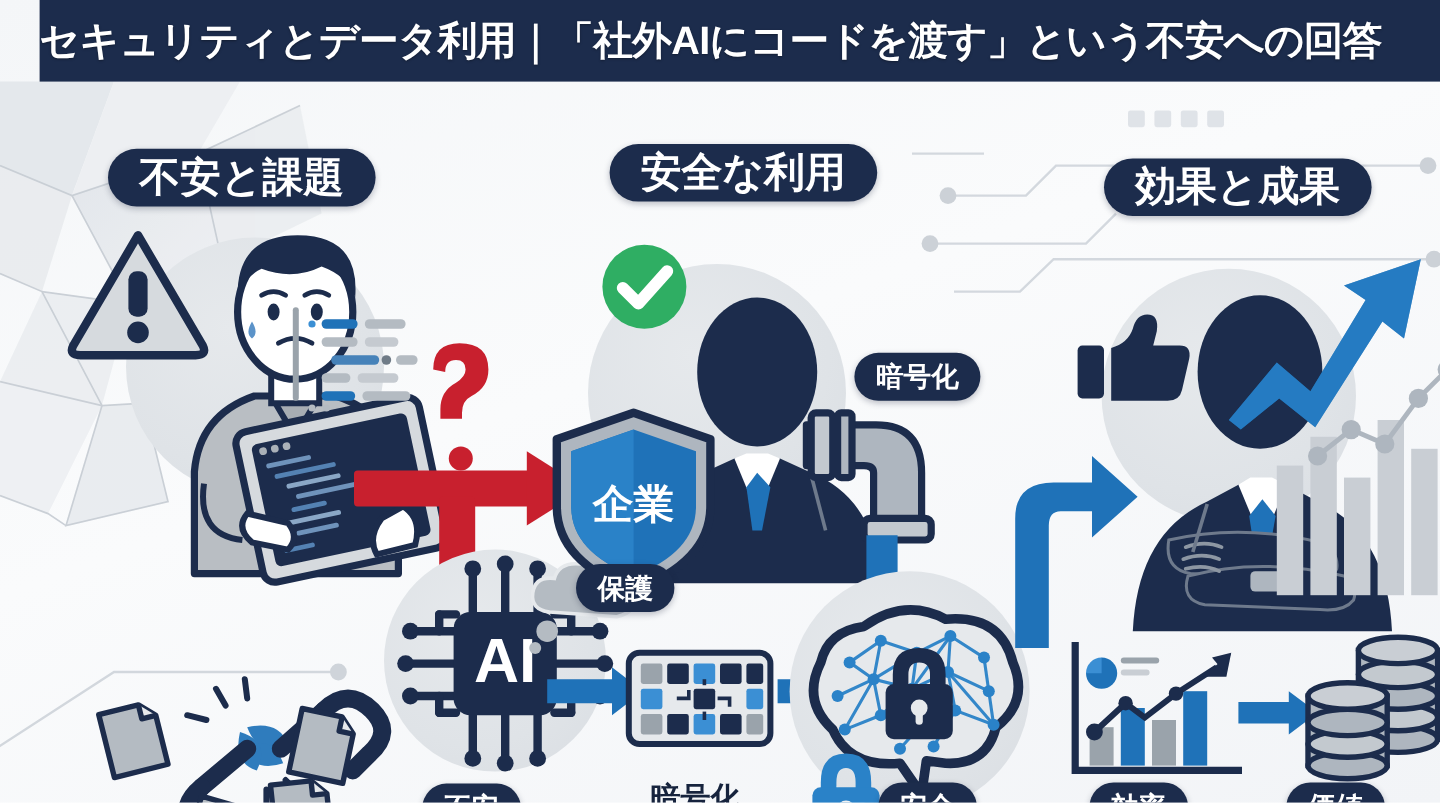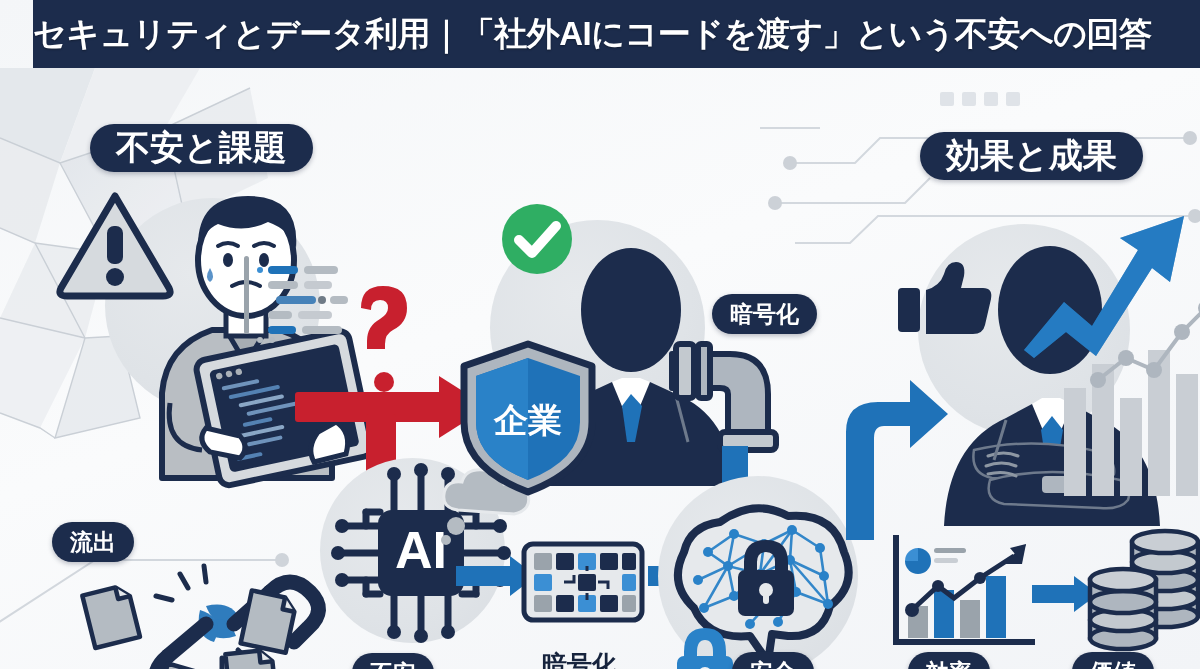--- a/index.html
+++ b/index.html
@@ -153,20 +153,21 @@
       </g>
       <g fill="#dfe3e8">
         <rect x="940" y="24" width="14" height="14" rx="2"></rect>
         <rect x="962" y="24" width="14" height="14" rx="2"></rect>
         <rect x="984" y="24" width="14" height="14" rx="2"></rect>
         <rect x="1006" y="24" width="14" height="14" rx="2"></rect>
       </g>
     </svg>
 
     <div class="pill section" style="left:90px; top:56px;">不安と課題</div>
+    <div class="pill section" style="left:508px; top:52px;">安全な利用</div>
     <div class="pill section" style="left:920px; top:52px;margin-top:12px;">効果と成果</div>
 
     <div class="halo" style="left:105px; top:130px; width:215px; height:215px;"></div>
 
     <svg class="node" style="left:55px; top:120px;" width="120" height="110" viewBox="0 0 120 110">
       <path d="M60,8 L114,100 Q118,108 108,108 L12,108 Q2,108 6,100 Z" fill="#d6dade" stroke="#1c2c4c" stroke-width="7" stroke-linejoin="round"></path>
       <rect x="52" y="38" width="16" height="38" rx="7" fill="#1c2c4c"></rect>
       <circle cx="60" cy="89" r="9" fill="#1c2c4c"></circle>
     </svg>
 
@@ -229,21 +230,20 @@
         <rect x="98" y="46" width="18" height="8" rx="4" fill="#b4bbc2"></rect>
         <rect x="36" y="61" width="24" height="8" rx="4" fill="#b4bbc2"></rect>
         <rect x="66" y="61" width="34" height="8" rx="4" fill="#c5cad0"></rect>
         <rect x="36" y="76" width="28" height="8" rx="4" fill="#1f72b8"></rect>
         <rect x="70" y="76" width="40" height="8" rx="4" fill="#b4bbc2"></rect>
         <circle cx="28" cy="90" r="3" fill="#b4bbc2"></circle>
         <circle cx="40" cy="90" r="3" fill="#b4bbc2"></circle>
       </g>
     </svg>
 
-    <div class="pill tag" style="left:52px; top:454px;">流出</div>
 
     <svg class="node" style="left:110px; top:490px;" width="220" height="150" viewBox="0 0 220 150">
 
       <g fill="#1f72b8" opacity="0.92">
         <path d="M96,48 q26,-6 34,14 q-24,12 -34,-14 Z"></path>
         <path d="M126,78 q-24,8 -34,-12 q24,-14 34,12 Z"></path>
         <path d="M90,52 q-6,26 14,32 q12,-24 -14,-32 Z"></path>
       </g>
       <g stroke="#1c2c4c" stroke-width="5" stroke-linecap="round">
         <path d="M78,30 L70,16"></path>
@@ -369,20 +369,21 @@
       <path d="M160,168 L172,214" stroke="#6e7a8c" stroke-width="3" fill="none"></path>
     </svg>
 
     <svg class="node" style="left:458px; top:272px;" width="140" height="158" viewBox="0 0 140 158">
       <path d="M70,4 L134,26 L134,82 Q134,128 70,152 Q6,128 6,82 L6,26 Z" fill="#aeb6bf" stroke="#1c2c4c" stroke-width="7" stroke-linejoin="round"></path>
       <path d="M70,18 L122,36 L122,82 Q122,120 70,140 Q18,120 18,82 L18,36 Z" fill="#1f72b8"></path>
       <path d="M70,18 L70,140 Q18,120 18,82 L18,36 Z" fill="#2a82c8"></path>
       <text x="70" y="92" text-anchor="middle" fill="#ffffff" font-family="Liberation Sans, sans-serif" font-size="34" font-weight="bold">企業</text>
     </svg>
 
+    <div class="pill tag" style="left:480px; top:402px;">保護</div>
 
     <div class="pill tag" style="left:712px; top:226px;">暗号化</div>
 
     <svg class="node" style="left:672px; top:268px;" width="150" height="140" viewBox="0 0 150 140">
       <g stroke="#1c2c4c" stroke-width="6" stroke-linejoin="round">
         <path d="M0,18 L58,18 Q96,18 96,58 L96,104 L56,104 L56,58 Q56,52 48,52 L0,52 Z" fill="#aeb6bf"></path>
         <rect x="4" y="8" width="18" height="54" rx="4" fill="#c3c9cf"></rect>
         <rect x="26" y="8" width="12" height="54" rx="3" fill="#aeb6bf"></rect>
         <rect x="48" y="96" width="56" height="18" rx="5" fill="#c3c9cf"></rect>
       </g>

